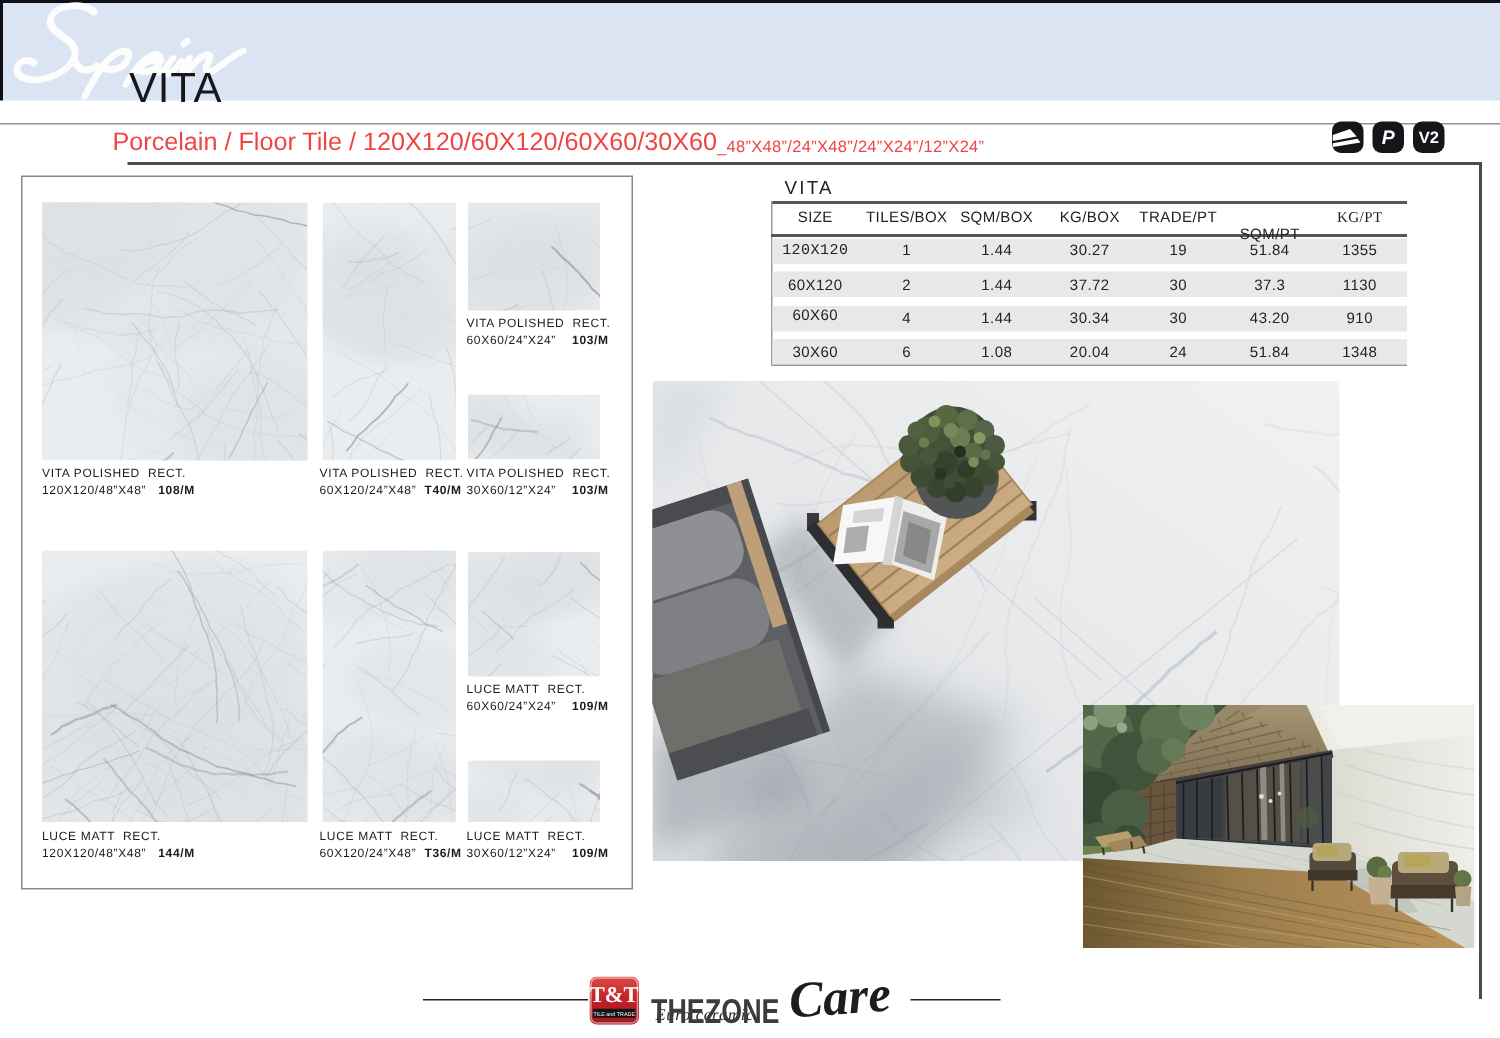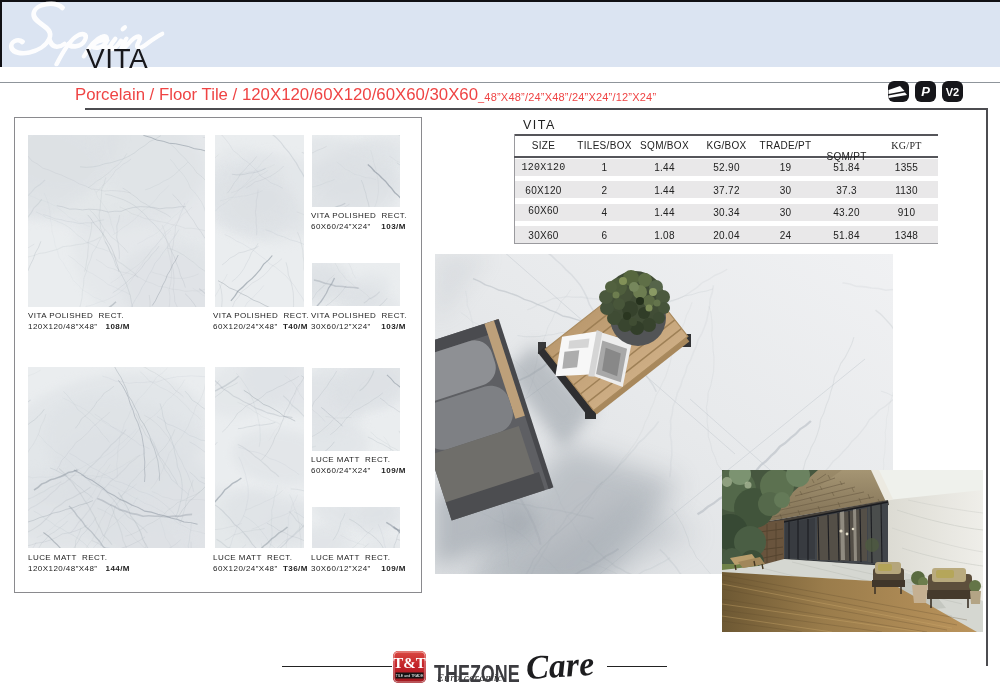--- a/index.html
+++ b/index.html
@@ -413,21 +413,21 @@
   <div class="cell" style="left:30px;top:6px;">SIZE</div>
   <div class="cell" style="left:91px;top:6px;">TILES/BOX</div>
   <div class="cell" style="left:151px;top:6px;">SQM/BOX</div>
   <div class="cell" style="left:213px;top:6px;">KG/BOX</div>
   <div class="cell" style="left:272px;top:6px;">TRADE/PT</div>
   <div class="cell" style="left:333px;top:6px;margin-top:11px;">SQM/PT</div>
   <div class="cell" style="left:393px;top:6px;font-family:Liberation Serif, serif;">KG/PT</div>
   <div class="cell" style="left:30px;top:28px;font-family:Liberation Mono, monospace;">120X120</div>
     <div class="cell" style="left:91px;top:28px;">1</div>
     <div class="cell" style="left:151px;top:28px;">1.44</div>
-    <div class="cell" style="left:213px;top:28px;">52.90</div>
+    <div class="cell" style="left:213px;top:28px;">30.27</div>
     <div class="cell" style="left:272px;top:28px;">19</div>
     <div class="cell" style="left:333px;top:28px;">51.84</div>
     <div class="cell" style="left:393px;top:28px;">1355</div>
   <div class="cell" style="left:30px;top:50.5px;">60X120</div>
     <div class="cell" style="left:91px;top:50.5px;">2</div>
     <div class="cell" style="left:151px;top:50.5px;">1.44</div>
     <div class="cell" style="left:213px;top:50.5px;">37.72</div>
     <div class="cell" style="left:272px;top:50.5px;">30</div>
     <div class="cell" style="left:333px;top:50.5px;">37.3</div>
     <div class="cell" style="left:393px;top:50.5px;">1130</div>

